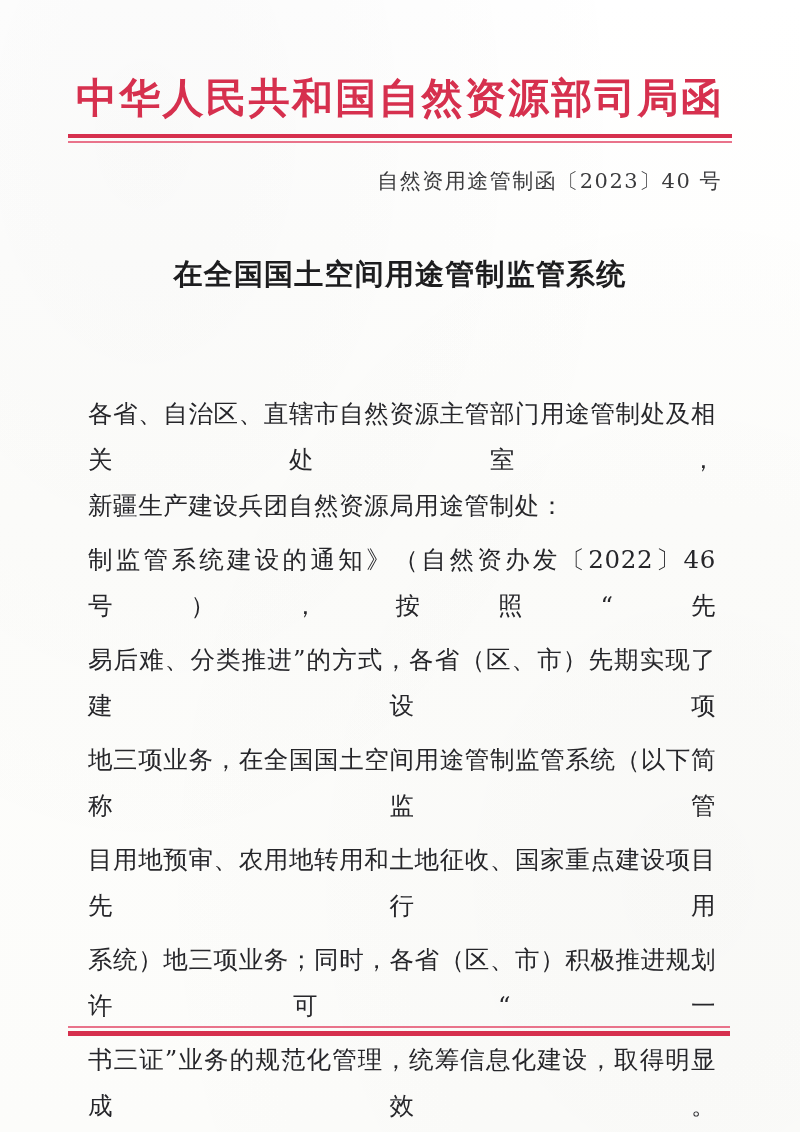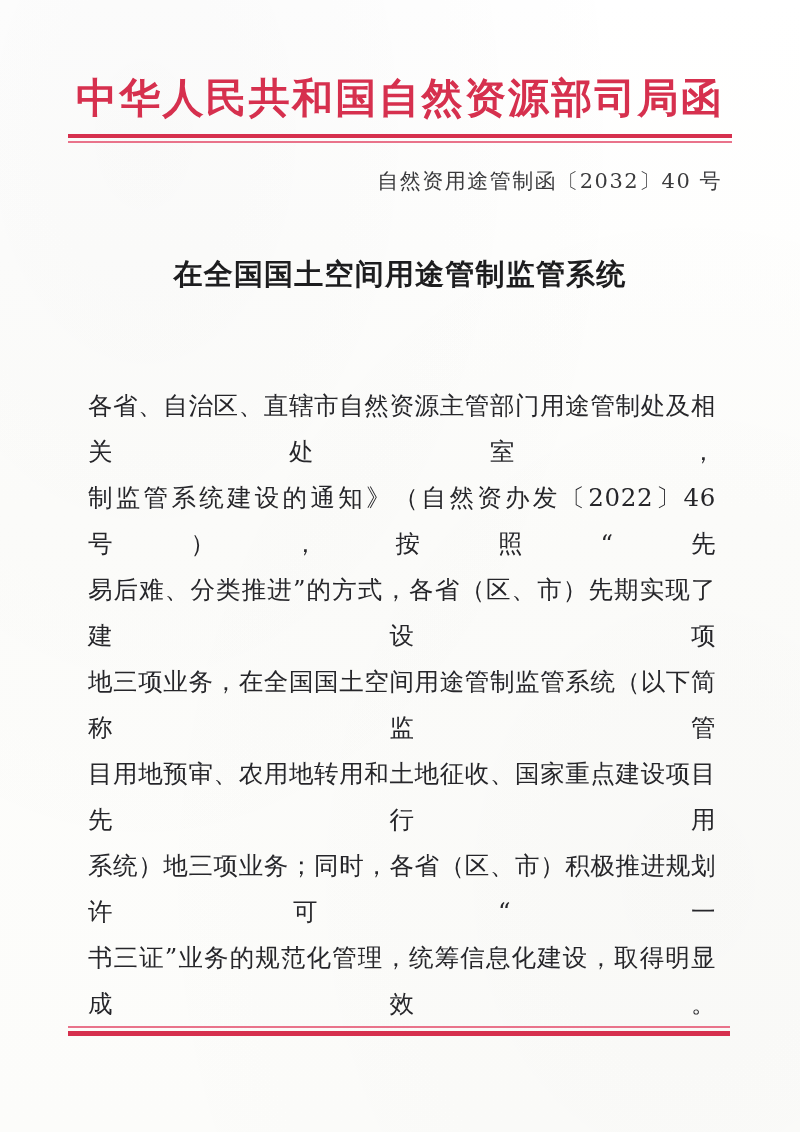--- a/index.html
+++ b/index.html
@@ -106,20 +106,21 @@
     line-height: 46px;
     letter-spacing: 0.6px;
     color: #26262a;
     white-space: nowrap;
     font-family: "DejaVu Serif", "Liberation Serif", serif;
   }
   .body-line.justified {
     white-space: normal;
     text-align: justify;
     text-align-last: justify;
+    margin-top: 8px;
   }
 
   .rule-bottom {
     position: absolute;
     left: 68px;
     width: 662px;
   }
   .rule-bottom .rule-thin-top {
     height: 2px;
     background: #e9738b;
@@ -142,28 +143,29 @@
   <div class="masthead">
     <div class="masthead-title">中华人民共和国自然资源部司局函</div>
   </div>
 
   <div class="rule-top" style="top:134px;">
     <div class="rule-thick"></div>
     <div class="rule-gap"></div>
     <div class="rule-thin"></div>
   </div>
 
-  <div class="doc-number">自然资用途管制函〔2032〕40 号</div>
+  <div class="doc-number">自然资用途管制函〔2023〕40 号</div>
 
   <div class="doc-title">
     <div class="doc-title-line">在全国国土空间用途管制监管系统</div>
   </div>
 
   <div class="body-block">
     <div class="body-line justified">各省、自治区、直辖市自然资源主管部门用途管制处及相关处室，</div>
+    <div class="body-line">新疆生产建设兵团自然资源局用途管制处：</div>
 
     <div class="body-line justified">制监管系统建设的通知》（自然资办发〔2022〕46 号），按照“先</div>
     <div class="body-line justified">易后难、分类推进”的方式，各省（区、市）先期实现了建设项</div>
     <div class="body-line justified">地三项业务，在全国国土空间用途管制监管系统（以下简称监管</div>
     <div class="body-line justified">目用地预审、农用地转用和土地征收、国家重点建设项目先行用</div>
     <div class="body-line justified">系统）地三项业务；同时，各省（区、市）积极推进规划许可“一</div>
     <div class="body-line justified">书三证”业务的规范化管理，统筹信息化建设，取得明显成效。</div>
 
   </div>
 

